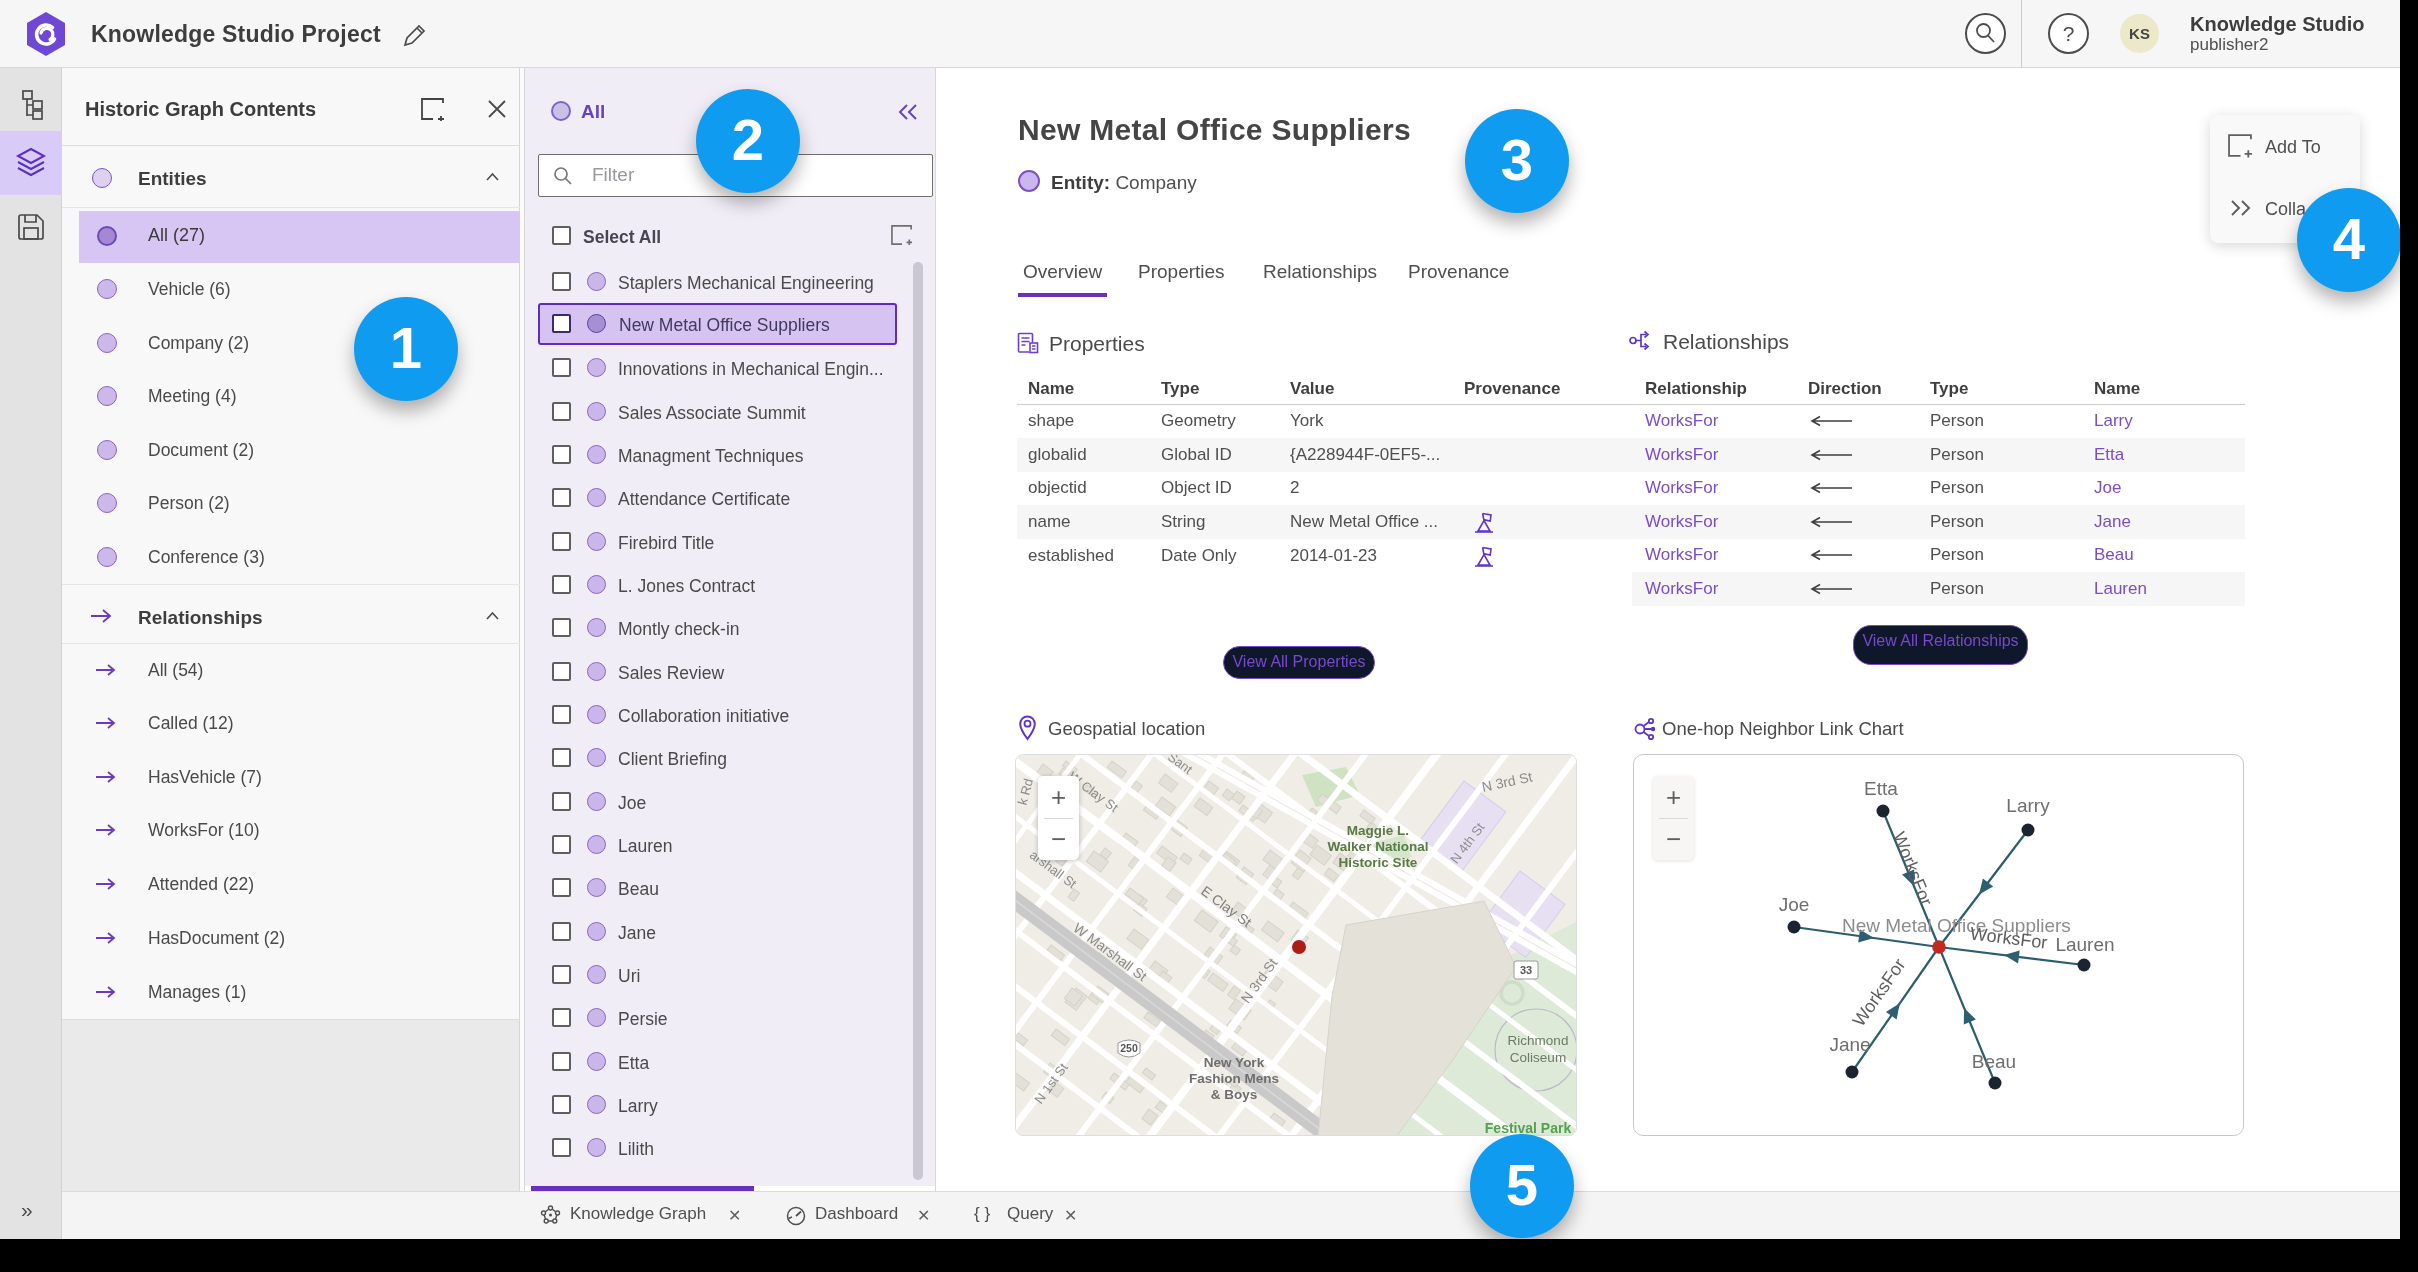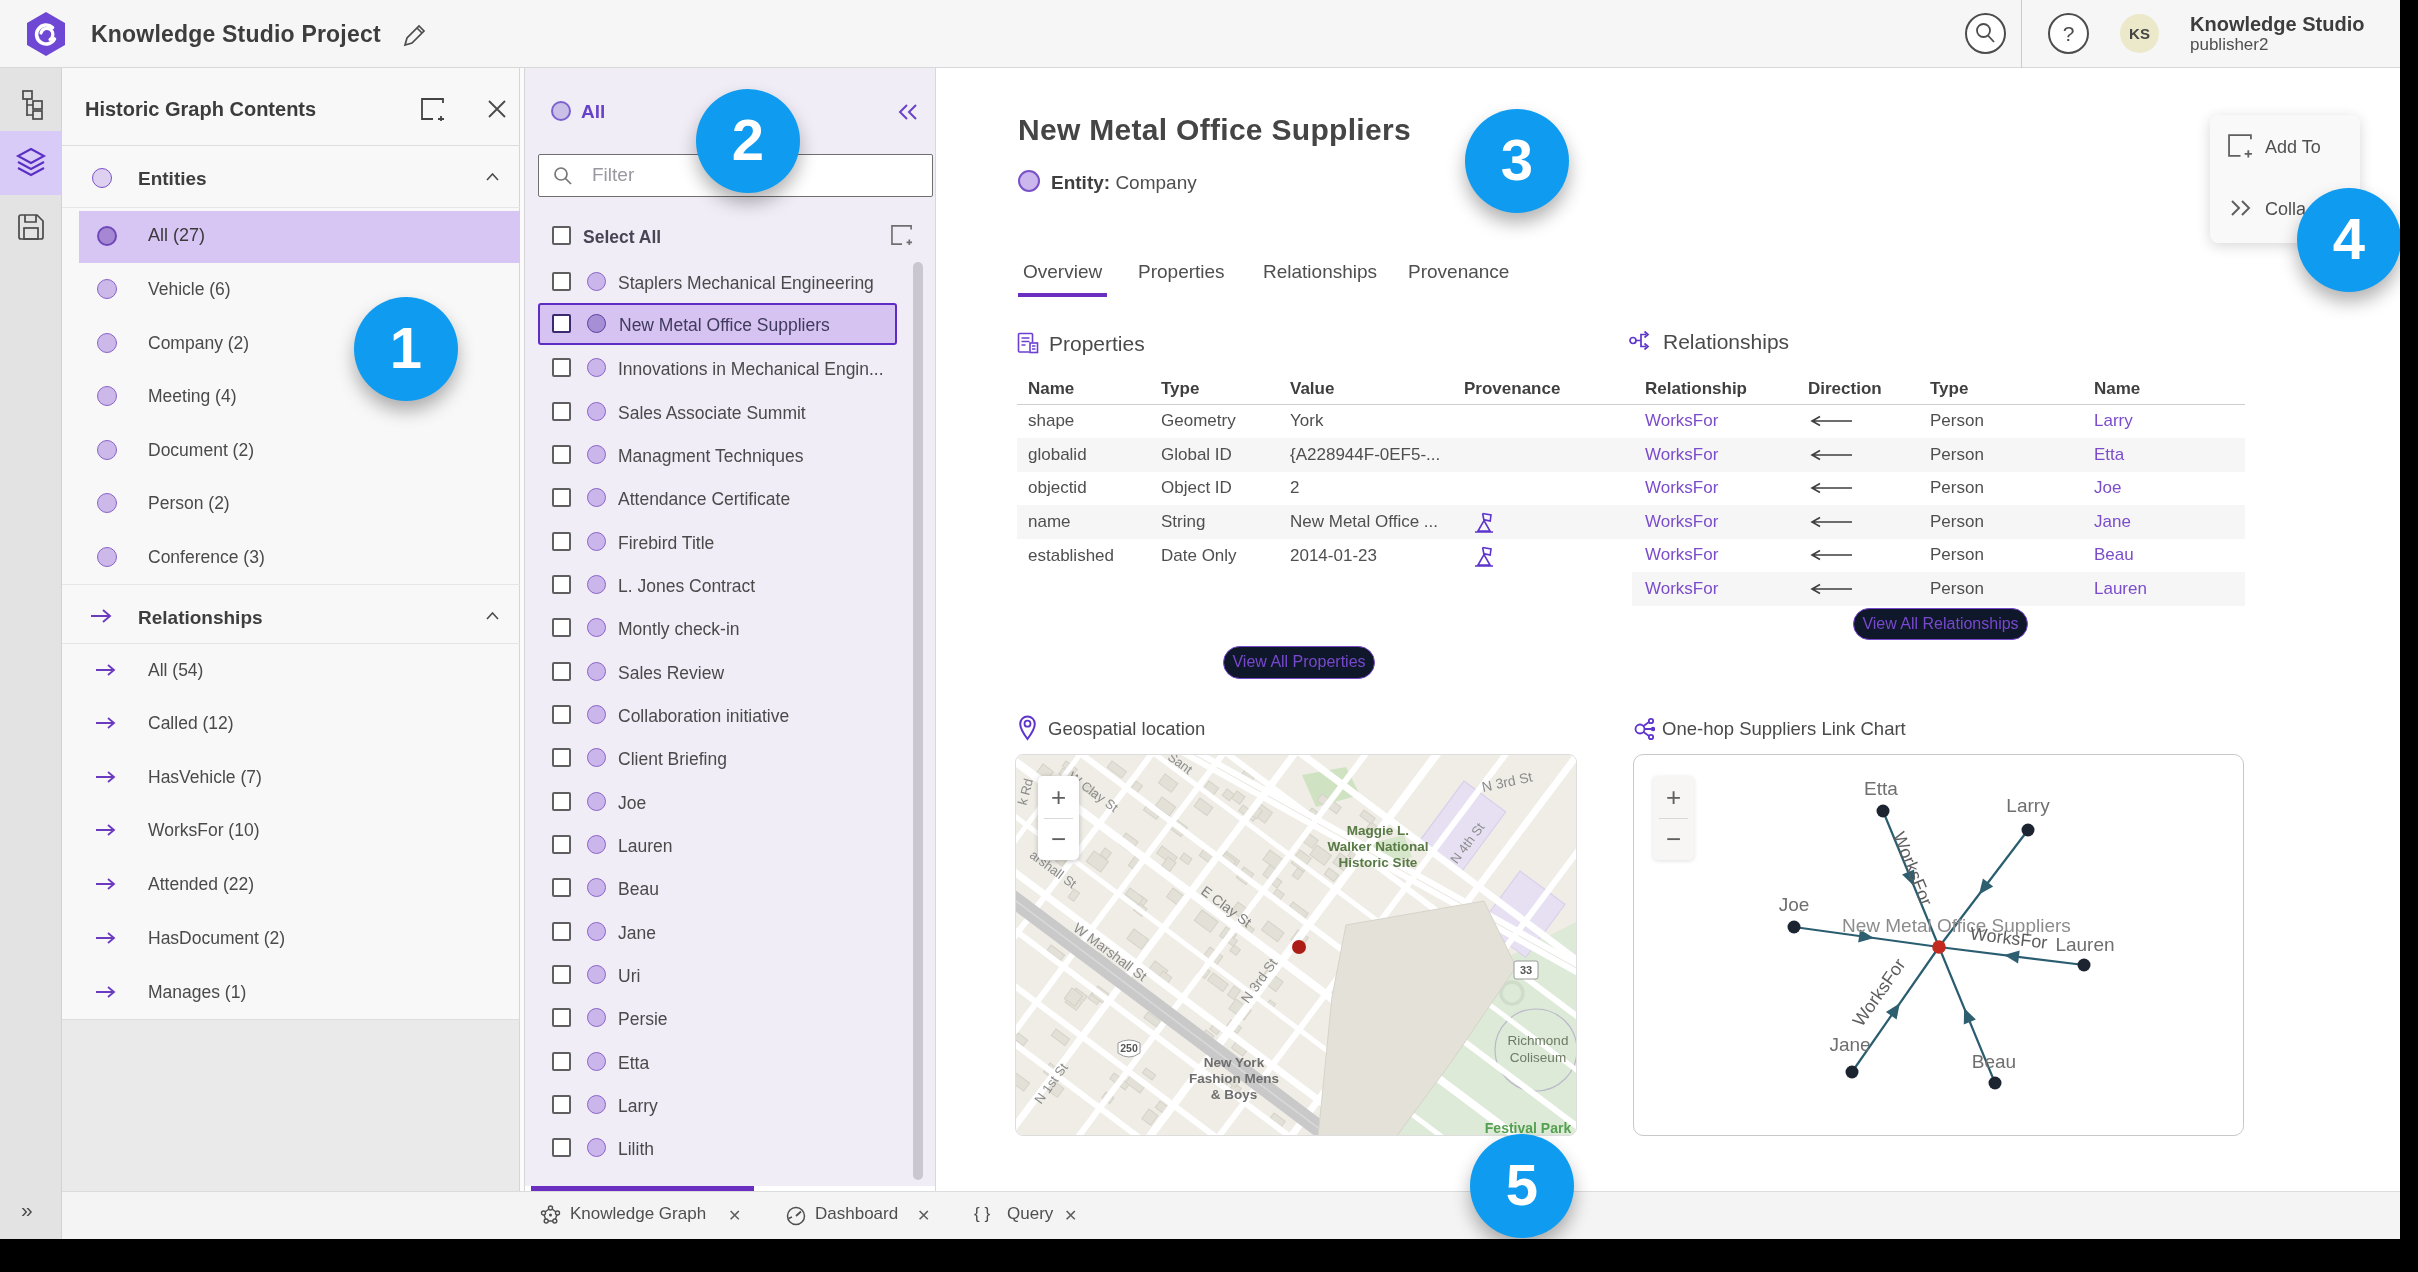--- a/index.html
+++ b/index.html
@@ -443,37 +443,37 @@
     </svg>
     <div class="cell" style="left:1930px;top:545px">Person</div>
     <div class="cell pur" style="left:2094px;top:545px">Beau</div>
     <div class="stripe" style="top:572px;left:1632px;width:613px"></div>
     <div class="cell pur" style="left:1645px;top:579px">WorksFor</div>
     <svg style="position:absolute;left:1808px;top:583px" width="46" height="12" viewBox="0 0 46 12">
       <path d="M44 6 H4 M12 1.5 L4 6 L12 10.5" fill="none" stroke="#3f3f3f" stroke-width="1.6"></path>
     </svg>
     <div class="cell" style="left:1930px;top:579px">Person</div>
     <div class="cell pur" style="left:2094px;top:579px">Lauren</div>
-  <div class="pill" style="left:1853px;top:608px;width:175px;height:32px;line-height:29px">View All Relationships</div>
+  <div class="pill" style="left:1853px;top:625px;width:175px;height:40px;line-height:29px">View All Relationships</div>
 
   <svg class="abs" style="left:1019px;top:715px" width="17" height="26" viewBox="0 0 17 26">
       <path d="M8.5 1.5 C 12.6 1.5 15.8 4.8 15.8 8.9 C 15.8 14 8.5 24 8.5 24 C 8.5 24 1.2 14 1.2 8.9 C 1.2 4.8 4.4 1.5 8.5 1.5 Z" fill="none" stroke="#5e35cc" stroke-width="2"></path>
       <circle cx="8.5" cy="8.7" r="3" fill="none" stroke="#5e35cc" stroke-width="1.8"></circle>
     </svg>
   <div class="shsm" style="left:1048px;top:718px">Geospatial location</div>
   <svg class="abs" style="left:1630px;top:717px" width="25" height="24" viewBox="0 0 25 24">
       <g fill="none" stroke="#5e35cc" stroke-width="1.8">
         <circle cx="10" cy="12" r="4.5"></circle>
         <path d="M13.5 9 L19 5 M14.5 12 L21 12 M13.5 15 L19 19"></path>
         <circle cx="21" cy="4" r="2.2"></circle>
         <circle cx="23" cy="12" r="2.2" fill="#5e35cc" stroke="none"></circle>
         <circle cx="21" cy="20" r="2.2"></circle>
       </g>
     </svg>
-  <div class="shsm" style="left:1662px;top:718px">One-hop Suppliers Link Chart</div>
+  <div class="shsm" style="left:1662px;top:718px">One-hop Neighbor Link Chart</div>
 
   <div class="mapbox">
     <svg width="562" height="382" viewBox="0 0 562 382">
       <rect width="562" height="382" fill="#efede6"></rect>
 
 <path d="M 420 312 L 488 204 L 562 166 L 562 382 L 356 382 Z" fill="#dcead7"></path>
 <circle cx="520" cy="295" r="41" fill="none" stroke="#bcb8cb" stroke-width="1.2"></circle>
 <circle cx="496" cy="238" r="11" fill="none" stroke="#cfdcc9" stroke-width="3.5"></circle>
 <path d="M 286 20 L 330 12 L 344 40 L 300 52 Z" fill="#cfe3c2"></path>
 <path d="M 356 88 L 388 80 L 396 102 L 364 110 Z" fill="#d6e6ca"></path>

